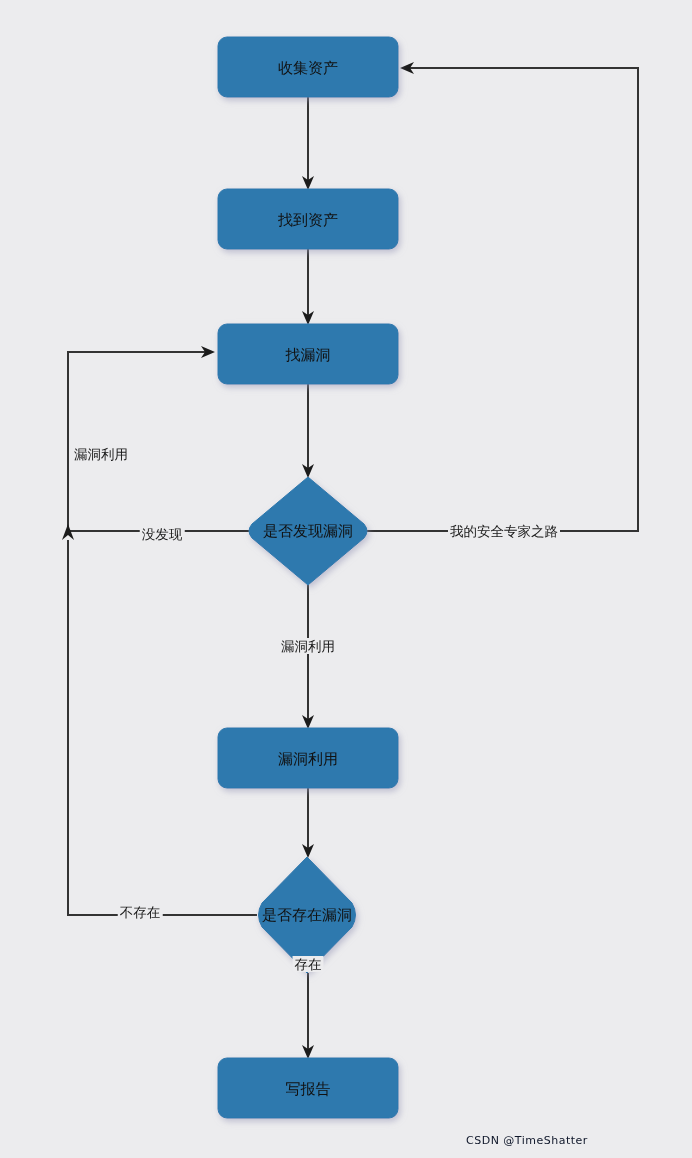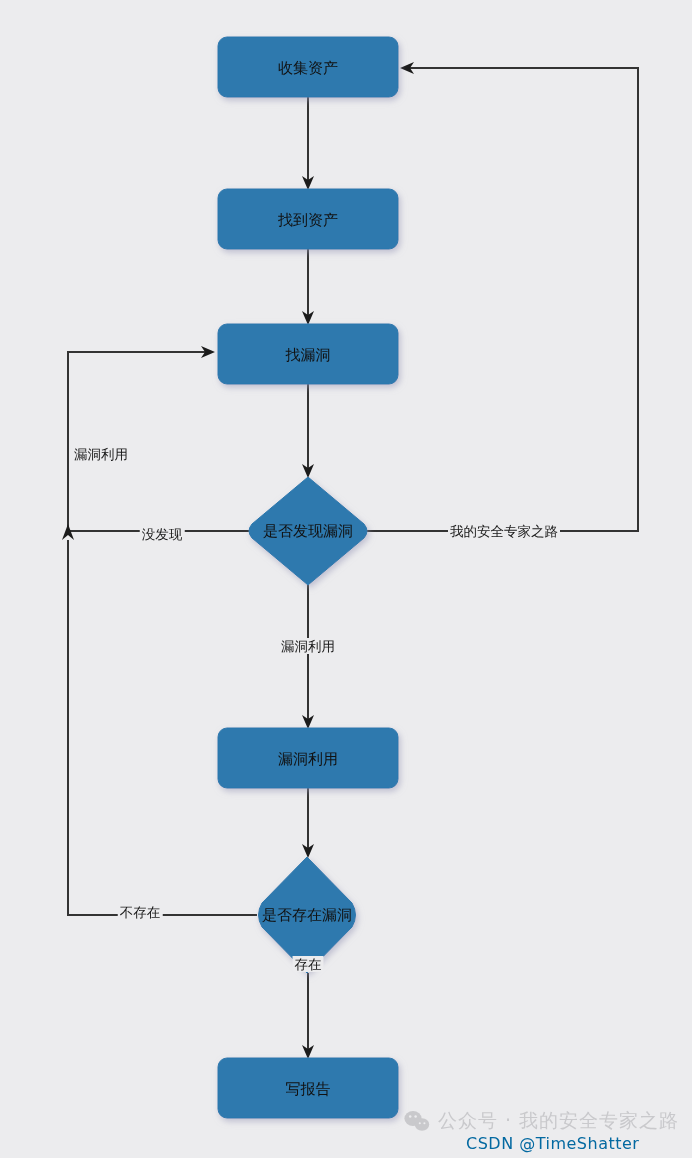--- a/index.html
+++ b/index.html
@@ -67,22 +67,22 @@
     gap: 8px;
     color: #c9c9cc;
     font-size: 19px;
     letter-spacing: 1px;
     white-space: nowrap;
   }
   .wm-credit {
     position: absolute;
     left: 466px;
     top: 1134px;
-    color: #0369a1;
-    font-size: 16px;
+    color: #0f172a;
+    font-size: 11px;
     letter-spacing: 0.5px;
     white-space: nowrap;
     font-family: "DejaVu Sans", "Liberation Sans", sans-serif;
   }
   .wechat-icon { display: block; }
 </style>
 </head>
 <body>
 
 <div id="canvas">
@@ -180,28 +180,15 @@
   <div class="edge-label" style="left:162px; top:534px;">没发现</div>
 
   <div class="edge-label" style="left:504px; top:531px;">我的安全专家之路</div>
 
   <div class="edge-label" style="left:308px; top:646px;">漏洞利用</div>
 
   <div class="edge-label" style="left:140px; top:912px;">不存在</div>
 
   <div class="edge-label" style="left:308px; top:964px;">存在</div>
 
-  <div class="watermark">
-    <span>
-      <svg class="wechat-icon" width="26" height="22" viewBox="0 0 26 22">
-        <ellipse cx="9" cy="8.5" rx="8.6" ry="7.4" fill="#c9c9cc"></ellipse>
-        <ellipse cx="18" cy="14.5" rx="7.2" ry="6.2" fill="#c9c9cc"></ellipse>
-        <circle cx="6.2" cy="6.6" r="1.25" fill="#ececee"></circle>
-        <circle cx="11.6" cy="6.6" r="1.25" fill="#ececee"></circle>
-        <circle cx="15.8" cy="13.2" r="1.05" fill="#ececee"></circle>
-        <circle cx="20.4" cy="13.2" r="1.05" fill="#ececee"></circle>
-      </svg>
-    </span>
-    <span>公众号 · 我的安全专家之路</span>
-  </div>
   <div class="wm-credit">CSDN @TimeShatter</div>
 
 </div>
 
 </body></html>

